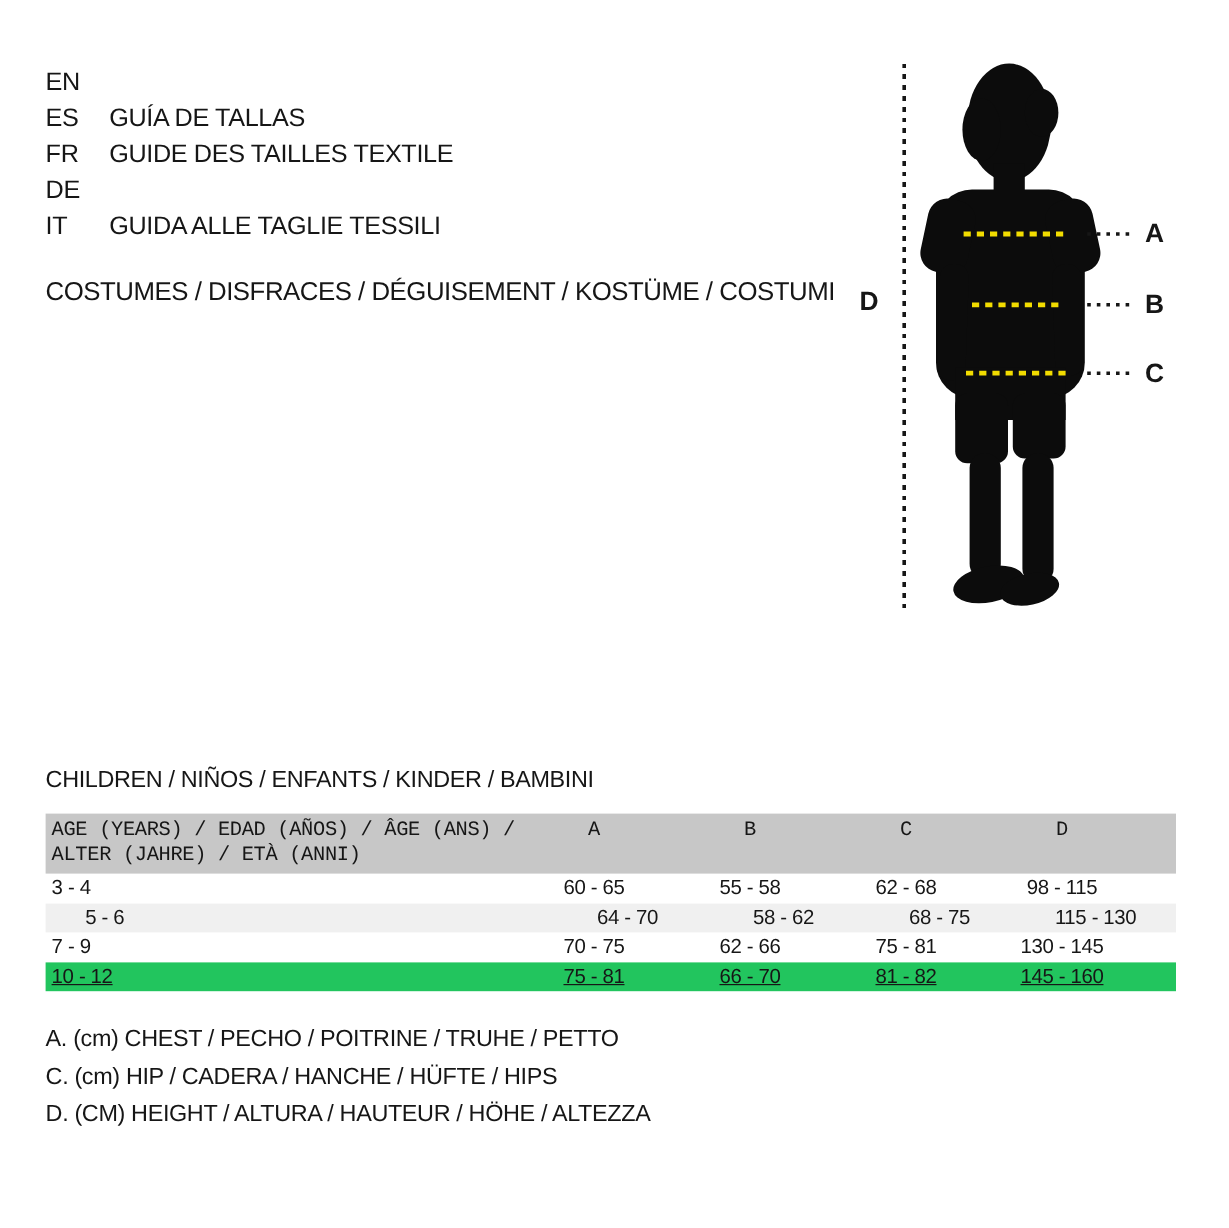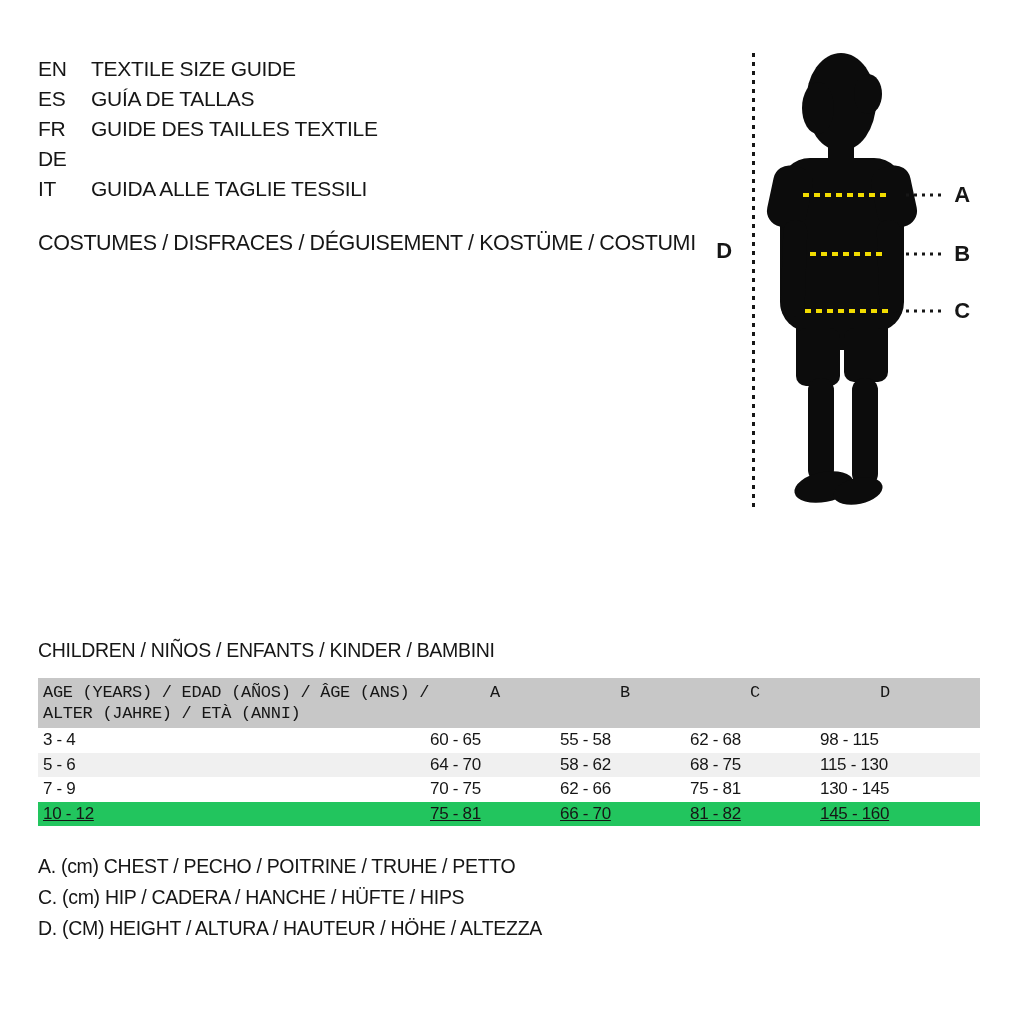--- a/index.html
+++ b/index.html
@@ -42,33 +42,32 @@
     font-family:Liberation Mono, monospace;
   }
   .age-head{padding:4px 0 0 5px;line-height:21px;}
   .col-head{text-align:center;padding-top:4px;line-height:21px;}
   .trow{
     display:grid;grid-template-columns:392px 130px 130px 130px 130px;
     height:24.5px;line-height:24.5px;
   }
   .trow:nth-child(even){background:var(--alt-bg,#f0f0f0);}
   .cell-age{padding-left:5px;}
-  .cell-val{text-align:left;}
+  .cell-val{text-align:center;}
   
   .legend{position:absolute;left:38px;top:851px;font-size:19.5px;line-height:31px;}
   .legend-line{white-space:nowrap;}
 </style>
 </head>
 <body>
 
 <div class="lang-block">
 
     <div class="lang-row">
       <span class="lang-code">EN</span>
-      <span class="lang-label">TEXTILE SIZE GUIDE</span>
     </div>
 
     <div class="lang-row">
       <span class="lang-code">ES</span>
       <span class="lang-label">GUÍA DE TALLAS</span>
     </div>
 
     <div class="lang-row">
       <span class="lang-code">FR</span>
       <span class="lang-label">GUIDE DES TAILLES TEXTILE</span>
@@ -140,21 +139,21 @@
   <div class="tbody">
 
       <div class="trow">
         <div class="cell-age">3 - 4</div>
         <div class="cell-val">60 - 65</div>
         <div class="cell-val">55 - 58</div>
         <div class="cell-val">62 - 68</div>
         <div class="cell-val">98 - 115</div>
       </div>
 
-      <div class="trow" style="background: rgb(240, 240, 240);">
+      <div class="trow" style="background: rgb(240, 240, 240); padding-left: 28px;">
         <div class="cell-age">5 - 6</div>
         <div class="cell-val">64 - 70</div>
         <div class="cell-val">58 - 62</div>
         <div class="cell-val">68 - 75</div>
         <div class="cell-val">115 - 130</div>
       </div>
 
       <div class="trow">
         <div class="cell-age">7 - 9</div>
         <div class="cell-val">70 - 75</div>

